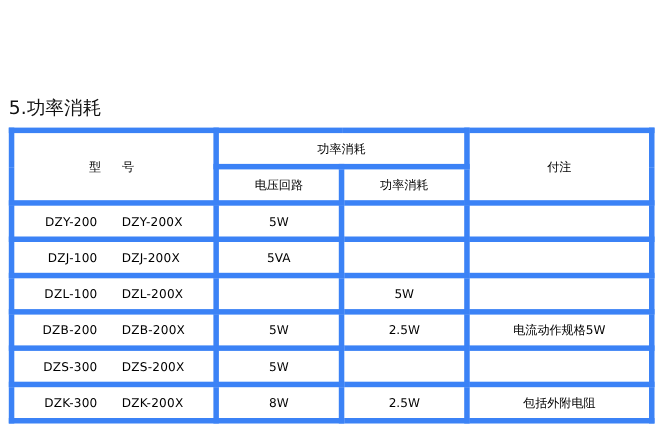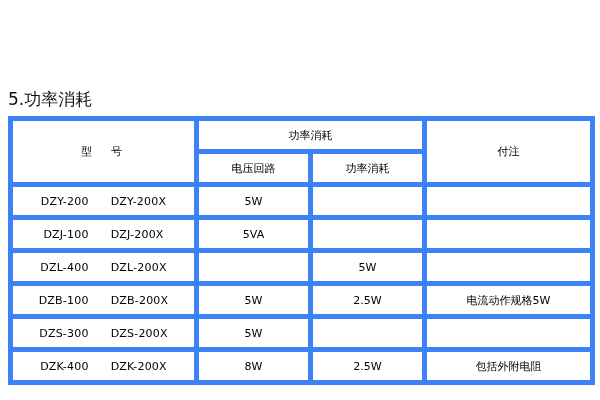--- a/index.html
+++ b/index.html
@@ -115,32 +115,32 @@
               <span>DZJ-200X</span>
             </div>
           </td>
           <td>5VA</td>
           <td></td>
           <td></td>
         </tr>
         <tr>
           <td>
             <div class="model-cell">
-              <span>DZL-400</span>
+              <span>DZL-100</span>
               <span>DZL-200X</span>
             </div>
           </td>
           <td></td>
           <td>5W</td>
           <td></td>
         </tr>
         <tr>
           <td>
             <div class="model-cell">
-              <span>DZB-100</span>
+              <span>DZB-200</span>
               <span>DZB-200X</span>
             </div>
           </td>
           <td>5W</td>
           <td>2.5W</td>
           <td>电流动作规格5W</td>
         </tr>
         <tr>
           <td>
             <div class="model-cell">
@@ -148,21 +148,21 @@
               <span>DZS-200X</span>
             </div>
           </td>
           <td>5W</td>
           <td></td>
           <td></td>
         </tr>
         <tr>
           <td>
             <div class="model-cell">
-              <span>DZK-400</span>
+              <span>DZK-300</span>
               <span>DZK-200X</span>
             </div>
           </td>
           <td>8W</td>
           <td>2.5W</td>
           <td>包括外附电阻</td>
         </tr>
       </tbody>
     </table>
   </div>

